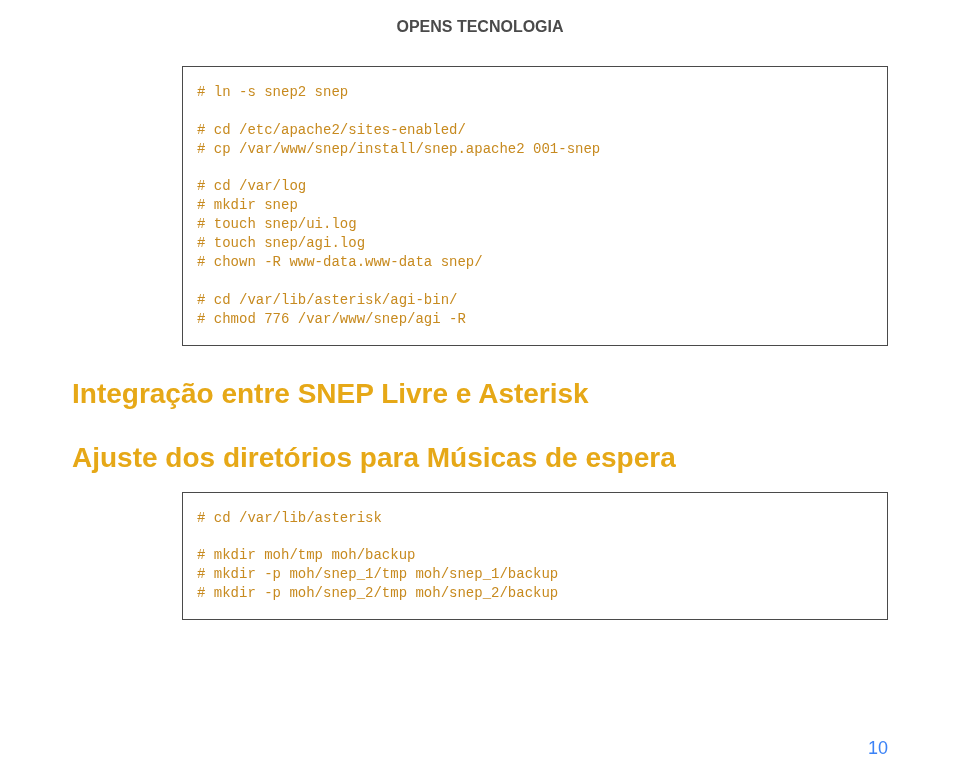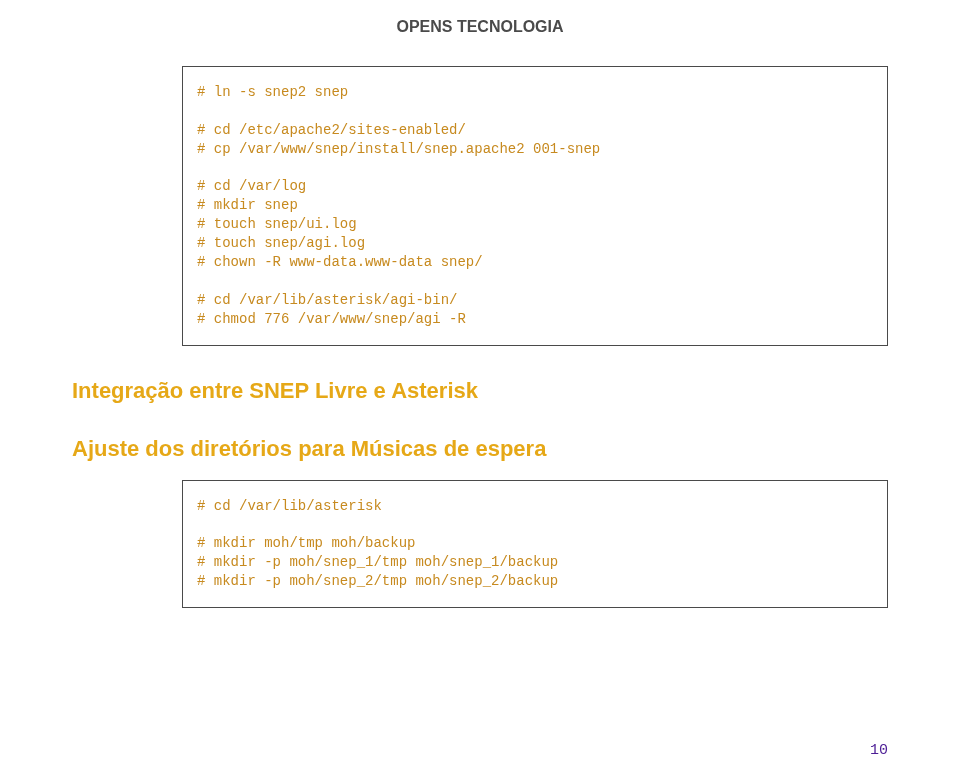--- a/index.html
+++ b/index.html
@@ -28,33 +28,33 @@
     margin-top: 18px;
     padding: 16px 14px 16px 14px;
     font-family: "Courier New", Courier, monospace;
     font-size: 14px;
     line-height: 1.35;
     color: #c78a1f;
     white-space: pre;
   }
   .section-title {
     font-family: Arial, Helvetica, sans-serif;
-    font-size: 22px;
+    font-size: 28px;
     color: #e6a817;
     font-weight: bold;
     margin-top: 32px;
     margin-bottom: 6px;
   }
   .page-number {
     position: absolute;
     bottom: 22px;
     right: 72px;
-    font-family: Liberation Mono, monospace;
-    font-size: 15px;
-    color: #4c1d95;
+    font-family: Liberation Sans, sans-serif;
+    font-size: 18px;
+    color: #3b82f6;
   }
 </style>
 </head>
 <body>
 
 <div class="header">
   <span>OPENS TECNOLOGIA</span>
 </div>
 
 <div class="content">

